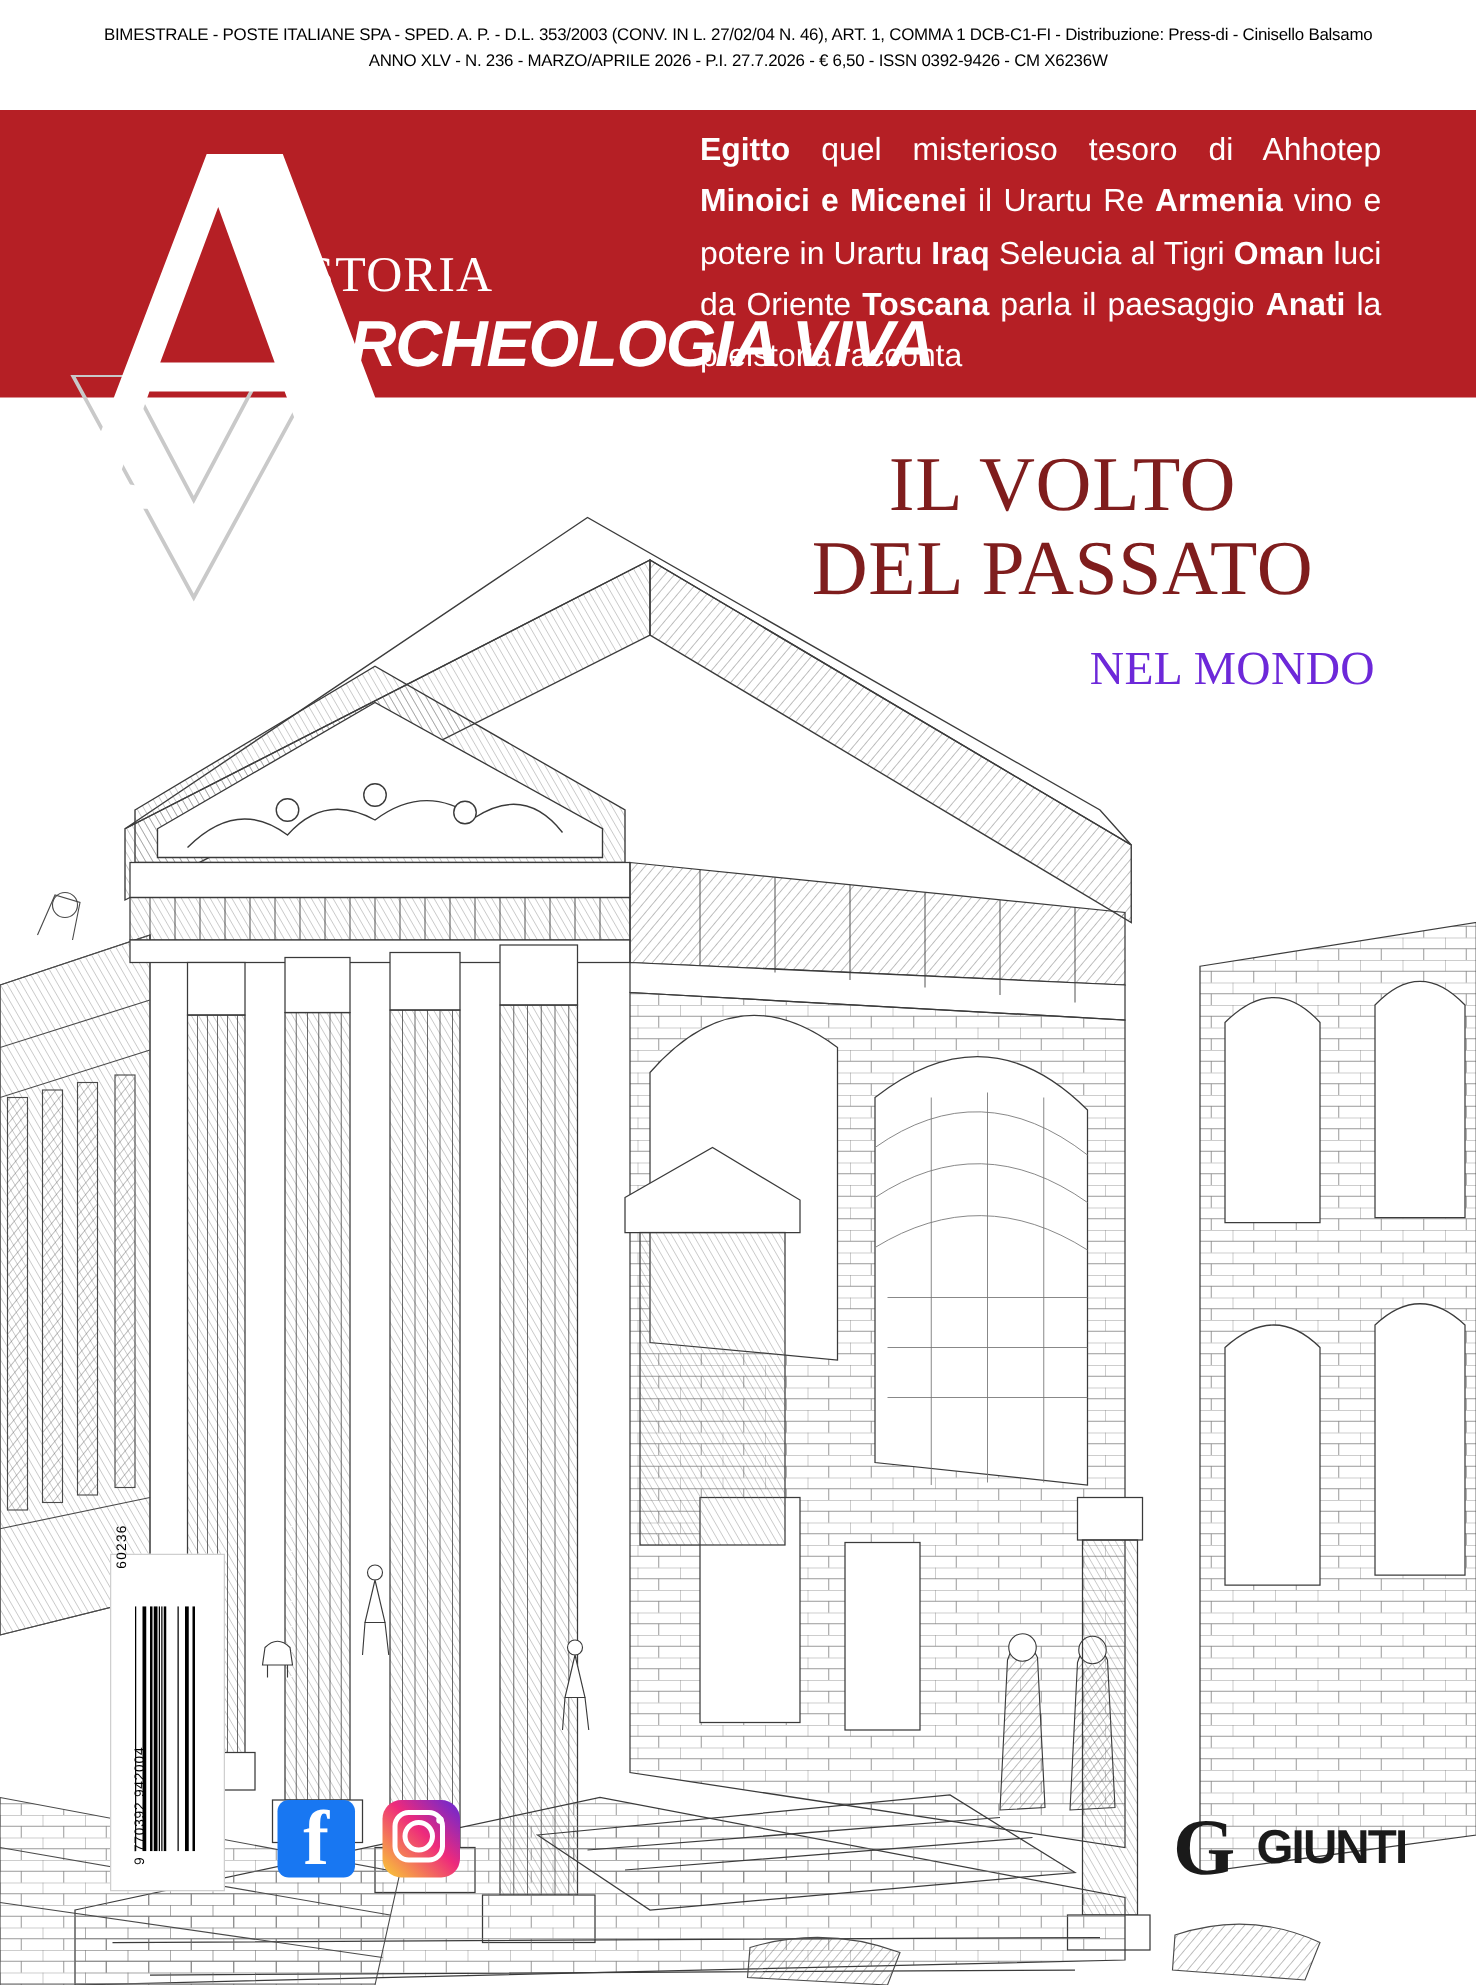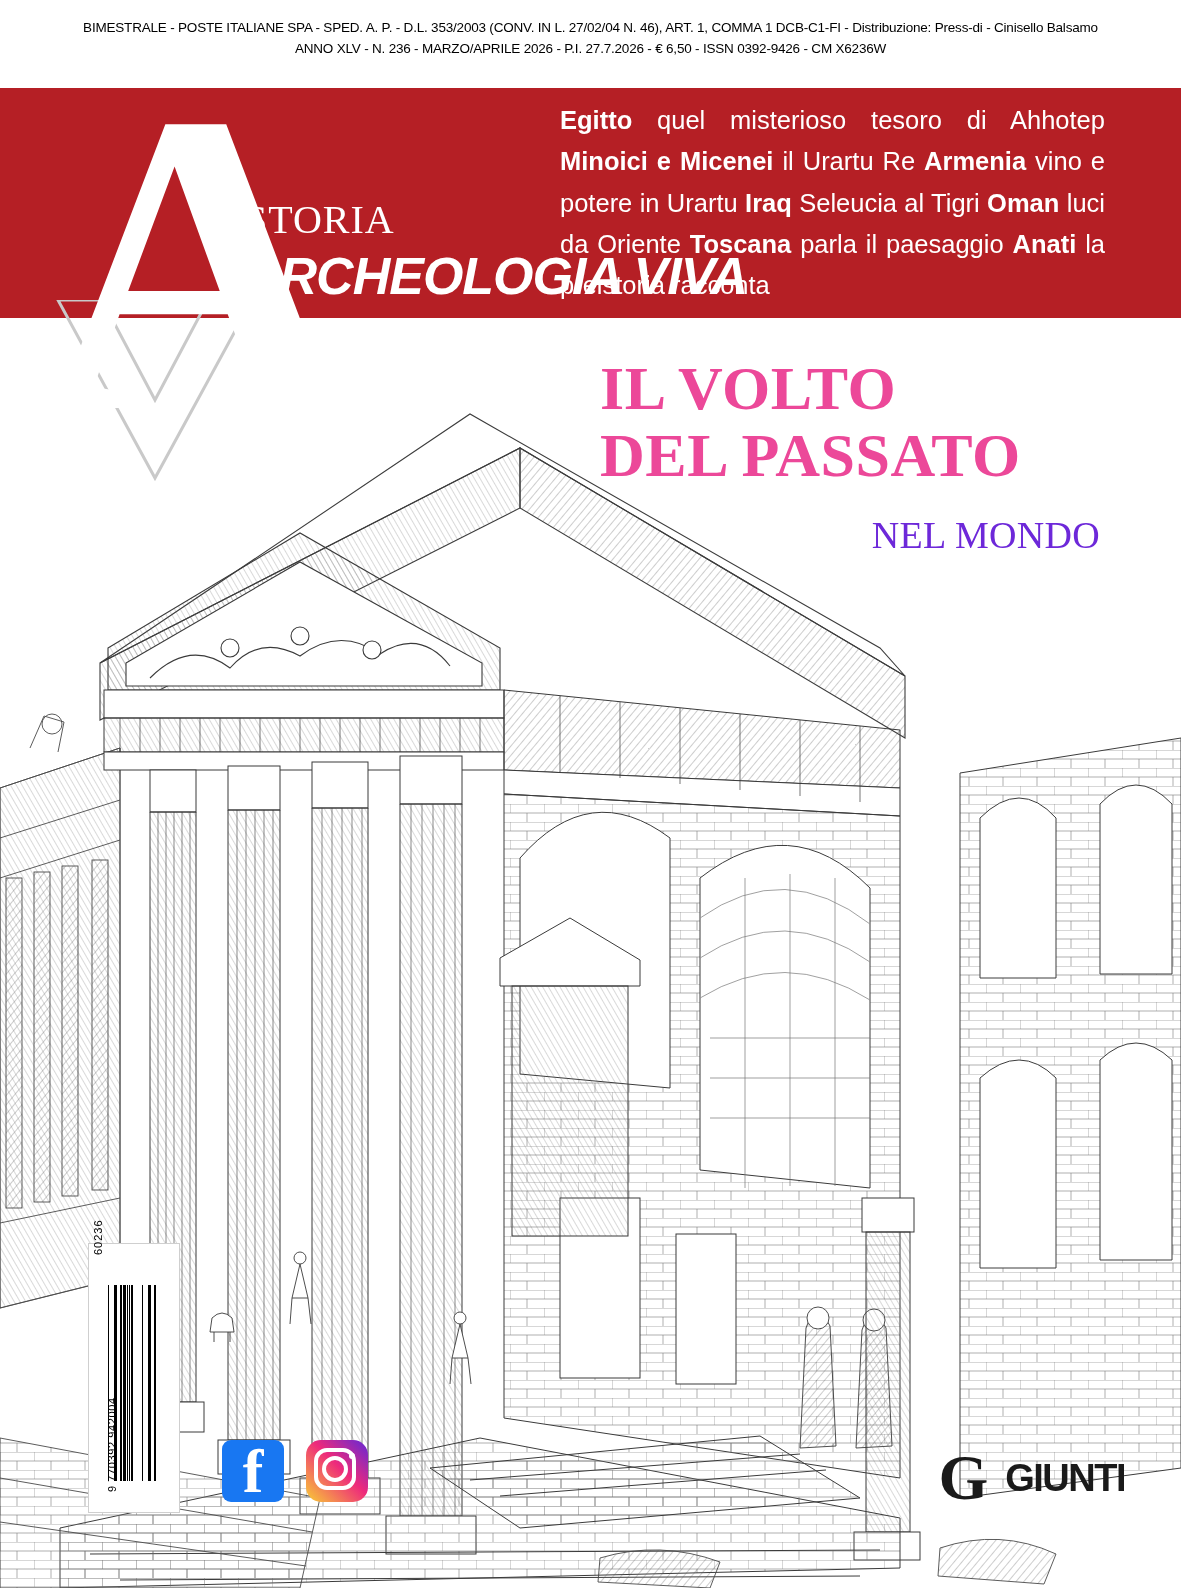--- a/index.html
+++ b/index.html
@@ -115,24 +115,24 @@
     overflow: hidden;
     background: #ffffff;
   }
 
   
   .maintitle {
     position: absolute;
     top: 355px;
     left: 600px;
     width: 500px;
-    text-align: left;
-    color: #ec4899;
+    text-align: center;
+    color: #7f1d1d;
     font-family: "Liberation Serif", serif;
-    font-weight: bold;
+    font-weight: normal;
     font-size: 62px;
     line-height: 1.08;
     z-index: 6;
     letter-spacing: 0.5px;
   }
   .subtitle {
     position: absolute;
     top: 512px;
     left: 600px;
     width: 500px;

